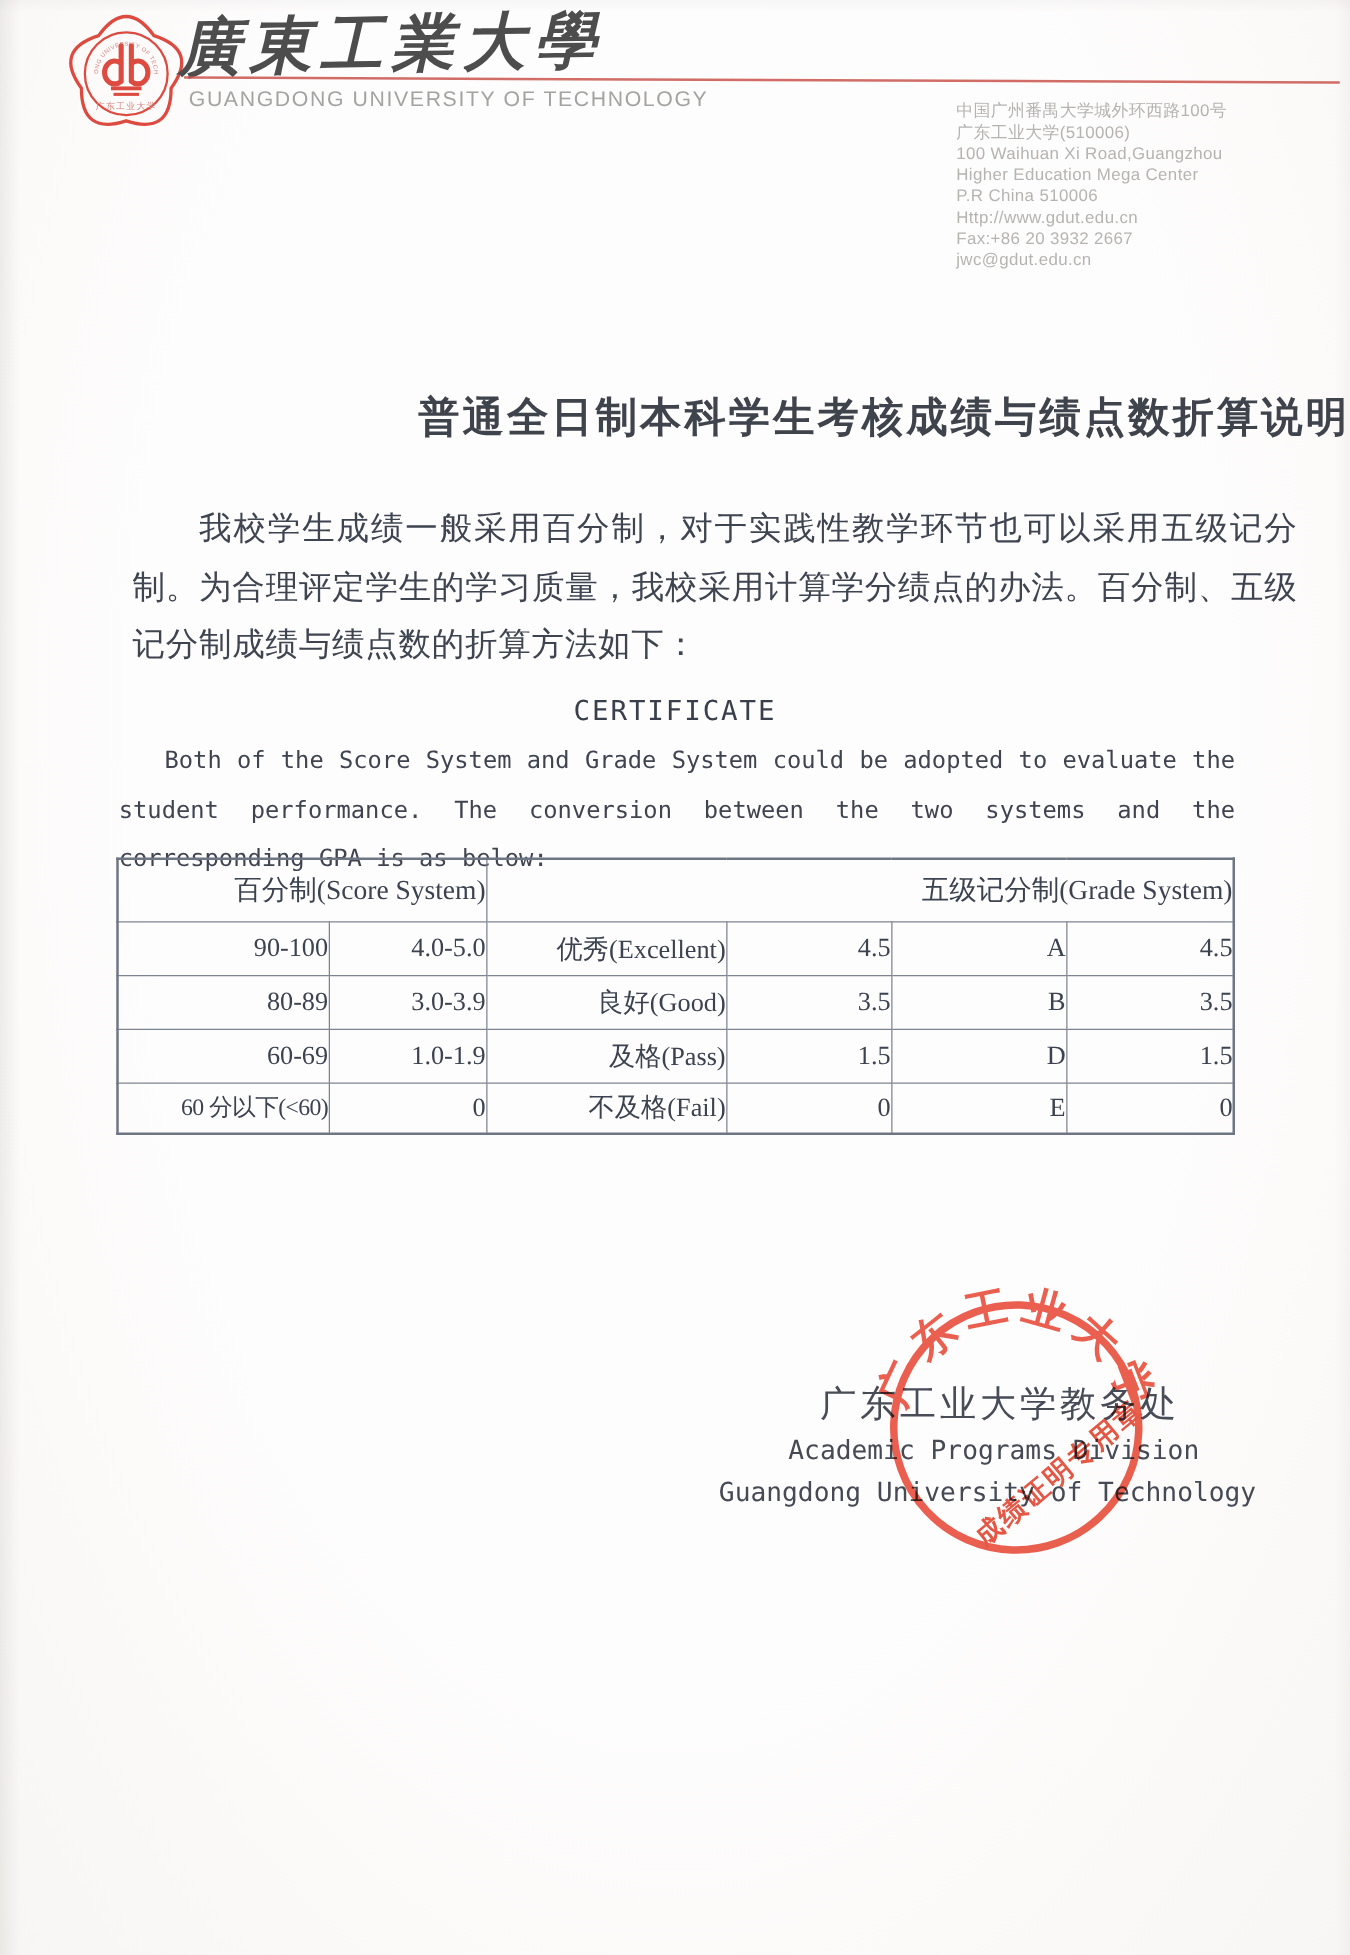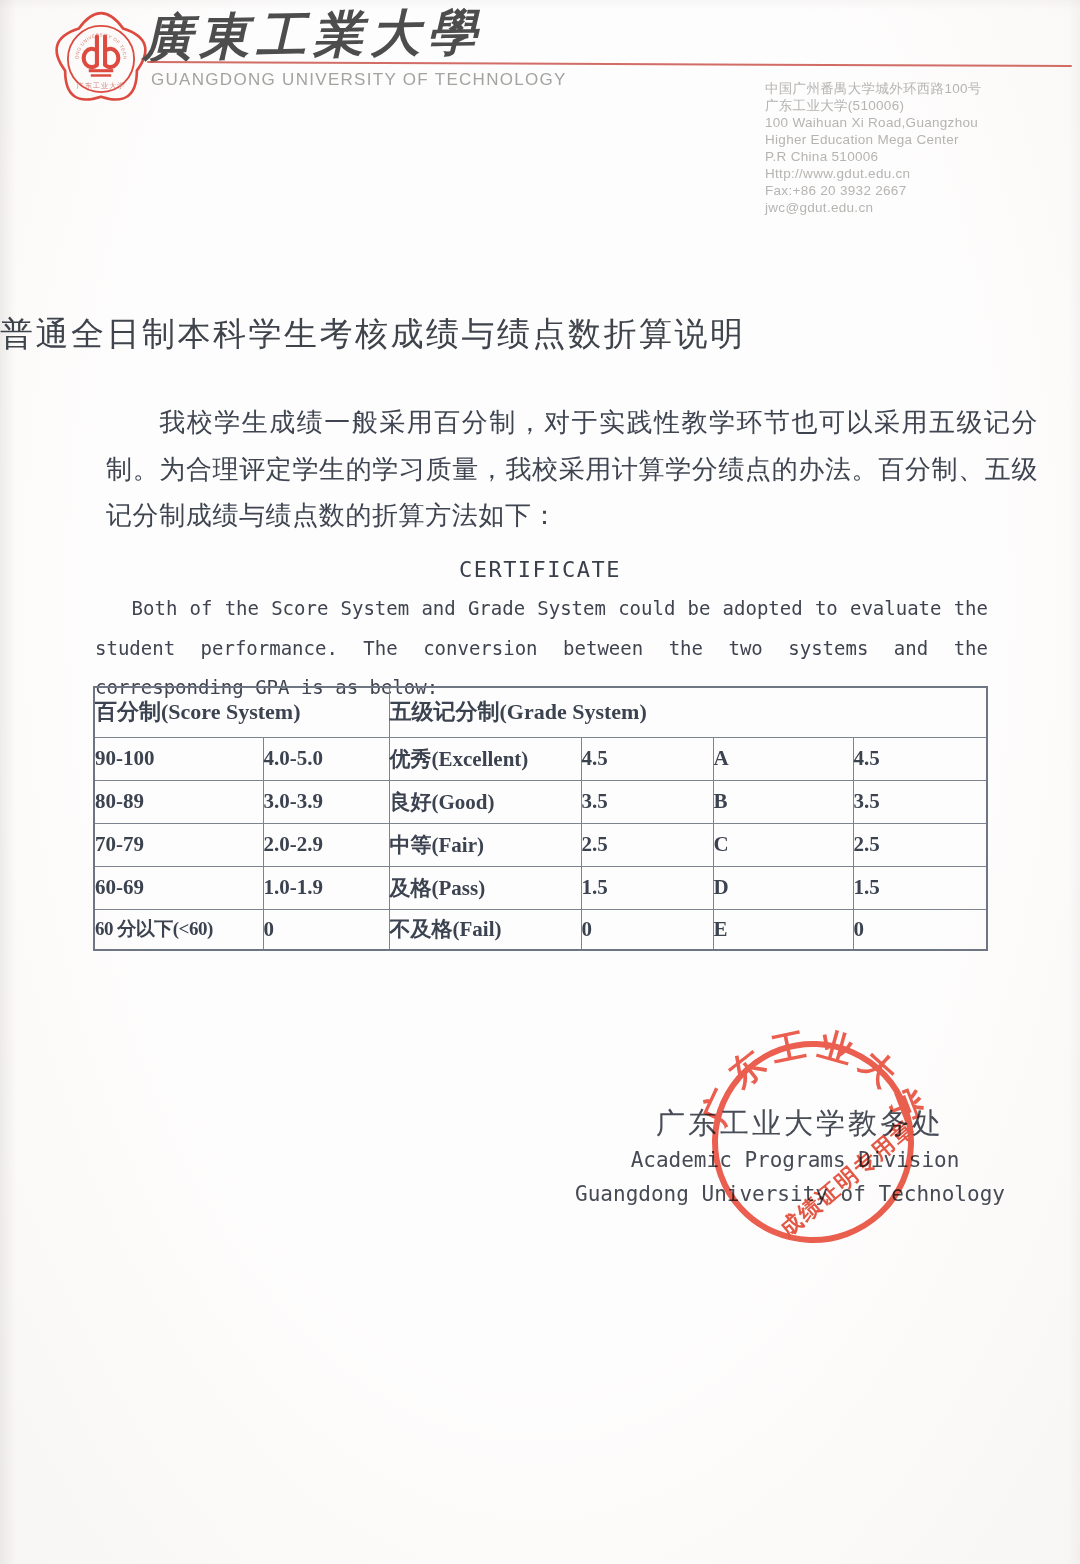--- a/index.html
+++ b/index.html
@@ -20,29 +20,29 @@
     left:142px;top:2px;font-family:"Liberation Serif","DejaVu Serif",serif;
     font-style:italic;font-weight:700;font-size:50px;letter-spacing:7px;
     color:#4d4d4d;transform:rotate(-1deg);white-space:nowrap;
   }
   .red-rule{left:147px;top:63px;width:925px;height:2px;background:#c9544b;opacity:.85;transform:rotate(.25deg);border-radius:2px;}
   .univ-en{left:151px;top:70px;font-size:17px;letter-spacing:1.3px;color:#a3a3a0;white-space:nowrap;}
   .addr{left:765px;top:80px;font-size:13.5px;line-height:17px;color:#b6b4b1;letter-spacing:.3px;}
   .addr div{white-space:nowrap;}
 
   
-  .doc-title{left:0;right:0;top:312px;text-align:left;font-size:33px;font-weight:400;letter-spacing:2.5px;color:#3f444c;white-space:nowrap;}
+  .doc-title{left:0;right:0;top:312px;text-align:right;font-size:33px;font-weight:700;letter-spacing:2.5px;color:#3f444c;white-space:nowrap;}
   .intro-cn{left:78px;width:932px;top:399px;font-size:26px;line-height:46.5px;letter-spacing:.6px;text-align:justify;text-indent:2.05em;color:#3e4551;margin-left:28px;}
   .cert-head{left:0;right:0;top:541px;text-align:center;font-family:"DejaVu Sans Mono",monospace;font-size:22px;letter-spacing:1.5px;color:#39404c;margin-top:16px;}
   .intro-en{left:95px;width:893px;top:577px;font-family:"DejaVu Sans Mono",monospace;font-size:19px;line-height:39.5px;text-align:justify;text-indent:3.2ch;color:#3f4450;margin-top:12px;}
 
   
   .conv-table{left:93px;top:686px;border-collapse:collapse;table-layout:fixed;width:893px;
     font-family:"Liberation Serif","DejaVu Serif",serif;font-size:21px;color:#3c4350;}
-  .conv-table td,.conv-table th{border:1.6px solid #7d8490;text-align:left;vertical-align:middle;padding:0;font-weight:bold;}
+  .conv-table td,.conv-table th{border:1.6px solid #7d8490;text-align:right;vertical-align:middle;padding:0;font-weight:normal;}
   .conv-table{border:2px solid #6f7683;}
   .row-g{height:50px;font-size:22px;}
   .row-h{height:44px;}
   .row-d{height:43px;}
   .row-d5{height:41px;}
   .cell-small{font-size:19px;letter-spacing:-0.5px;}
 
   
   .sig-cn{left:800px;top:1104px;transform:translateX(-50%);font-size:29px;letter-spacing:3px;color:#474c57;white-space:nowrap;z-index:2;}
   .sig-en1{left:795px;top:1148px;transform:translateX(-50%);font-family:"DejaVu Sans Mono",monospace;font-size:21px;color:#454a55;white-space:nowrap;z-index:2;}
@@ -122,28 +122,20 @@
     </tr>
     <tr class="row-d">
       <td>80-89</td>
       <td>3.0-3.9</td>
       <td>良好(Good)</td>
       <td>3.5</td>
       <td>B</td>
       <td>3.5</td>
     </tr>
     <tr class="row-d">
-      <td>70-79</td>
-      <td>2.0-2.9</td>
-      <td>中等(Fair)</td>
-      <td>2.5</td>
-      <td>C</td>
-      <td>2.5</td>
-    </tr>
-    <tr class="row-d">
       <td>60-69</td>
       <td>1.0-1.9</td>
       <td>及格(Pass)</td>
       <td>1.5</td>
       <td>D</td>
       <td>1.5</td>
     </tr>
     <tr class="row-d5">
       <td class="cell-small">60 分以下(&lt;60)</td>
       <td>0</td>

